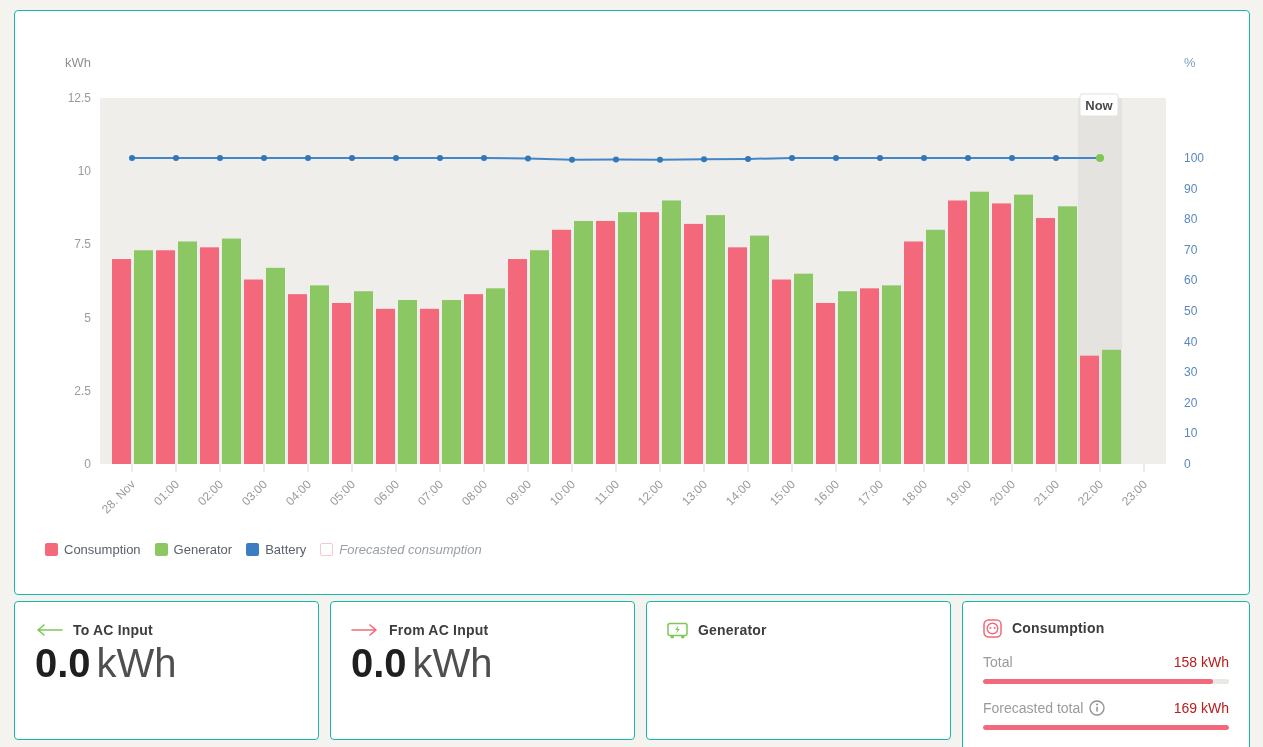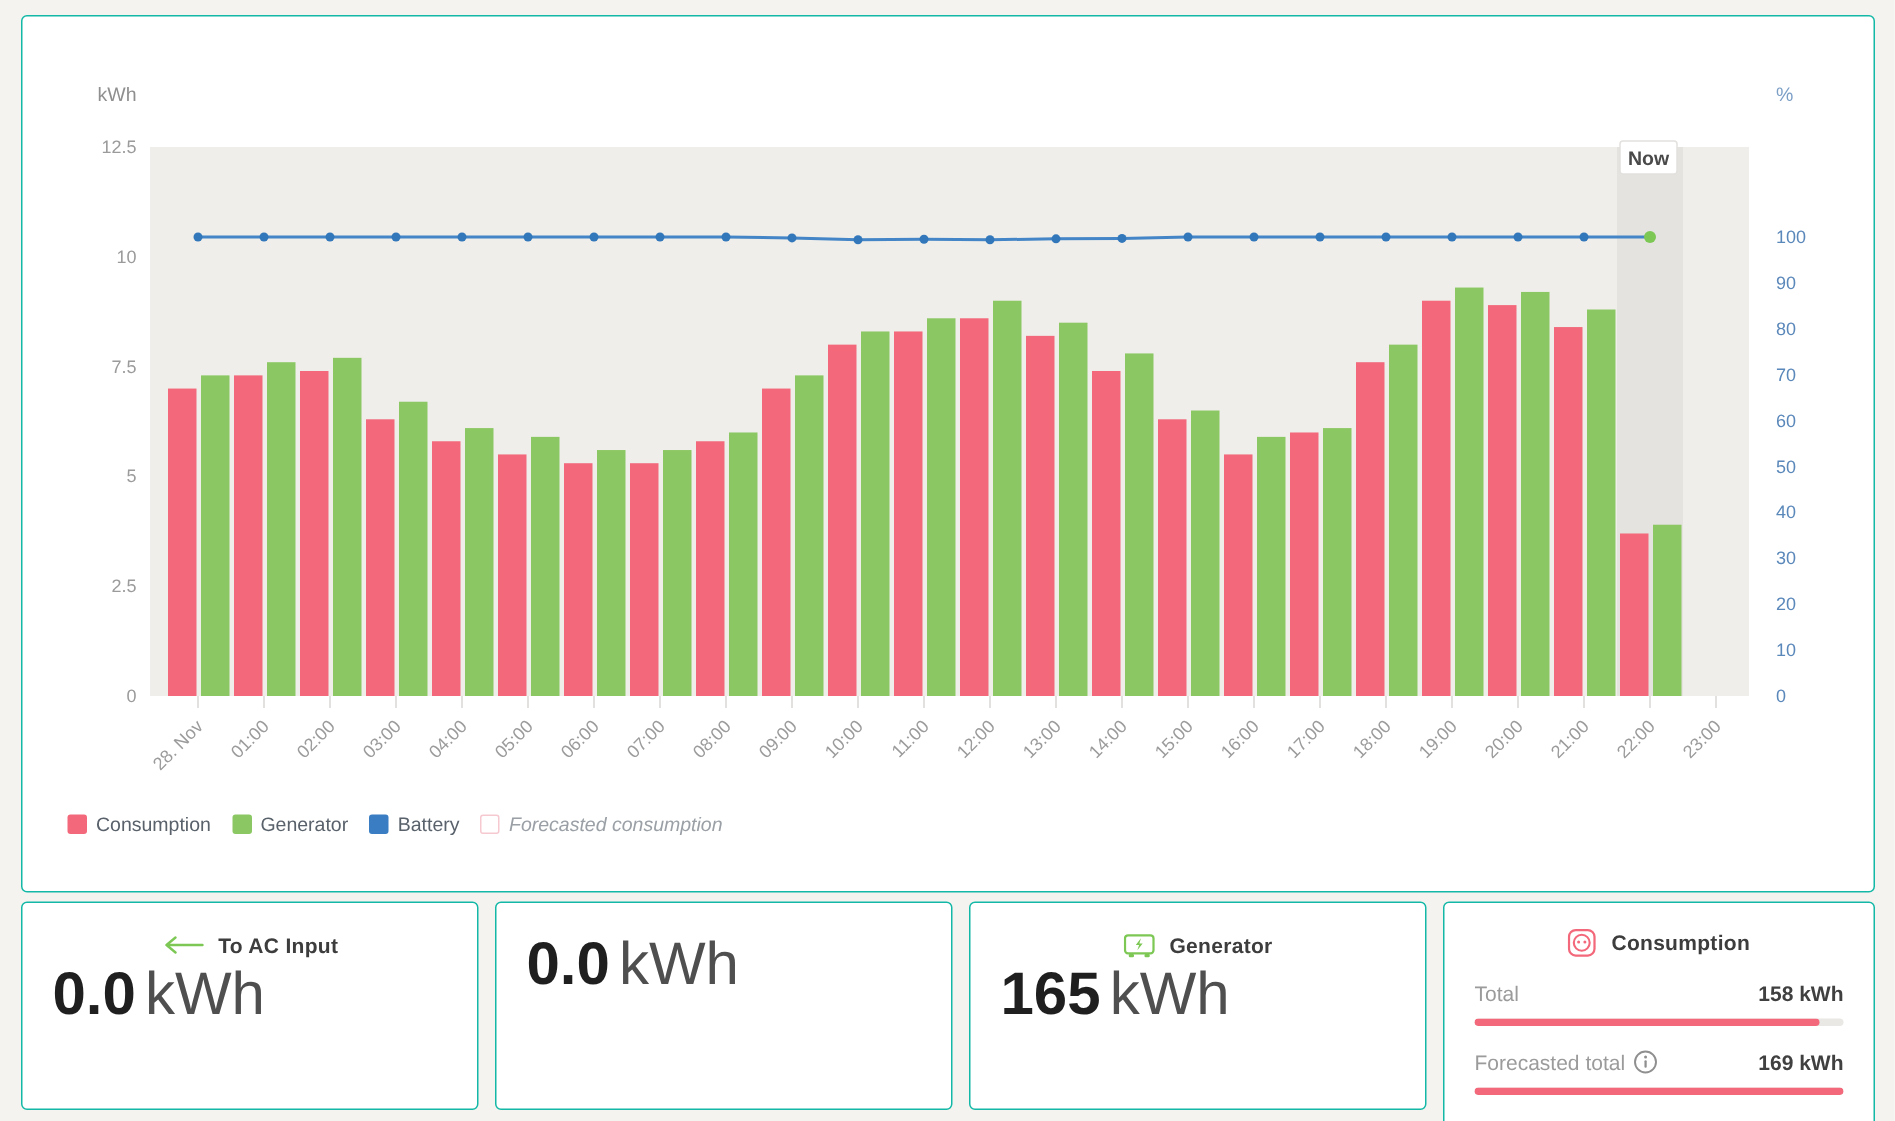--- a/index.html
+++ b/index.html
@@ -18,30 +18,30 @@
   .swatch.generator { background:#8bc863; }
   .swatch.battery { background:#3a7dc2; }
   .swatch.forecast { background:#ffffff; border:1px solid #f6c9d0; }
   .legend-item.muted { color:#9aa0a6;font-style:italic; }
   
   .kpi { top:601px; height:139px; padding:18px 20px; }
   #card-to-ac { left:14px; width:305px; }
   #card-from-ac { left:330px; width:305px; }
   #card-generator { left:646px; width:305px; }
   #card-consumption { left:962px; top:601px; width:288px; height:160px; padding:16px 20px; }
-  .kpi-head { display:flex; align-items:center; gap:10px; height:20px;justify-content:center; }
+  .kpi-head { display:flex; align-items:center; gap:10px; height:20px; }
   .kpi-label { font-size:14px; font-weight:700; color:#3d3d3d; letter-spacing:.2px; }
   .kpi-value { margin-top:0; font-size:40px; line-height:46px; }
   .kpi-value .num { color:#1f1f1f; font-weight:700; }
   .kpi-value .unit { color:#4f4f4f; font-weight:400; margin-left:6px; }
   .cons-row { margin-top:14px; }
   .cons-line { display:flex; align-items:center; justify-content:space-between;
     font-size:14px; color:#9b9b9b; height:20px; }
   .cons-line .lab { display:flex; align-items:center; gap:6px;text-align:right; }
-  .cons-line .val { color:#404040; font-weight:700; }
+  .cons-line .val { color:#b91c1c; font-weight:400; }
   .bar-track { margin-top:7px; height:5px; border-radius:3px; background:#e9e8e5;
     overflow:hidden; }
   .bar-fill { height:100%; border-radius:3px; background:#f3687a; }
 </style>
 </head>
 <body>
 
 <div class="card" id="chart-card">
   <svg id="chart-svg" width="1236" height="585" viewBox="0 0 1236 585">
       <rect x="85" y="87" width="1066" height="366" fill="#efeeea"></rect>
@@ -213,37 +213,40 @@
       <path d="M27 6 H3 M9 1 L3 6 L9 11" fill="none" stroke="#7dc855" stroke-width="1.6" stroke-linecap="round" stroke-linejoin="round"></path>
     </svg>
     <span class="kpi-label">To AC Input</span>
   </div>
   <div class="kpi-value">
     <span class="num">0.0</span><span class="unit">kWh</span>
   </div>
 </div>
 
 <div class="card kpi" id="card-from-ac">
+  <div class="kpi-head">
+    <svg width="28" height="12" viewBox="0 0 28 12">
+      <path d="M1 6 H25 M19 1 L25 6 L19 11" fill="none" stroke="#f3687a" stroke-width="1.6" stroke-linecap="round" stroke-linejoin="round"></path>
+    </svg>
+    <span class="kpi-label">From AC Input</span>
+  </div>
   <div class="kpi-value">
     <span class="num">0.0</span><span class="unit">kWh</span>
   </div>
 </div>
 
 <div class="card kpi" id="card-generator">
   <div class="kpi-head">
     <svg width="21" height="17" viewBox="0 0 21 17">
       <rect x="1" y="1.5" width="19" height="12" rx="2" fill="none" stroke="#7dc855" stroke-width="1.5"></rect>
       <path d="M11.6 3.5 L8.2 8 H10.4 L9.2 11.5 L12.8 7 H10.6 Z" fill="#7dc855"></path>
       <rect x="3.5" y="14" width="3.5" height="2.2" rx="0.8" fill="#7dc855"></rect>
       <rect x="14" y="14" width="3.5" height="2.2" rx="0.8" fill="#7dc855"></rect>
     </svg>
     <span class="kpi-label">Generator</span>
-  </div>
-  <div class="kpi-value">
-    <span class="num">165</span><span class="unit">kWh</span>
   </div>
 </div>
 
 <div class="card" id="card-consumption">
   <div class="kpi-head">
     <svg width="19" height="19" viewBox="0 0 19 19">
       <rect x="1" y="1" width="17" height="17" rx="4.5" fill="none" stroke="#f3687a" stroke-width="1.5"></rect>
       <circle cx="9.5" cy="9.5" r="5.3" fill="none" stroke="#f3687a" stroke-width="1.4"></circle>
       <circle cx="7.4" cy="9" r="1" fill="#f3687a"></circle>
       <circle cx="11.6" cy="9" r="1" fill="#f3687a"></circle>

